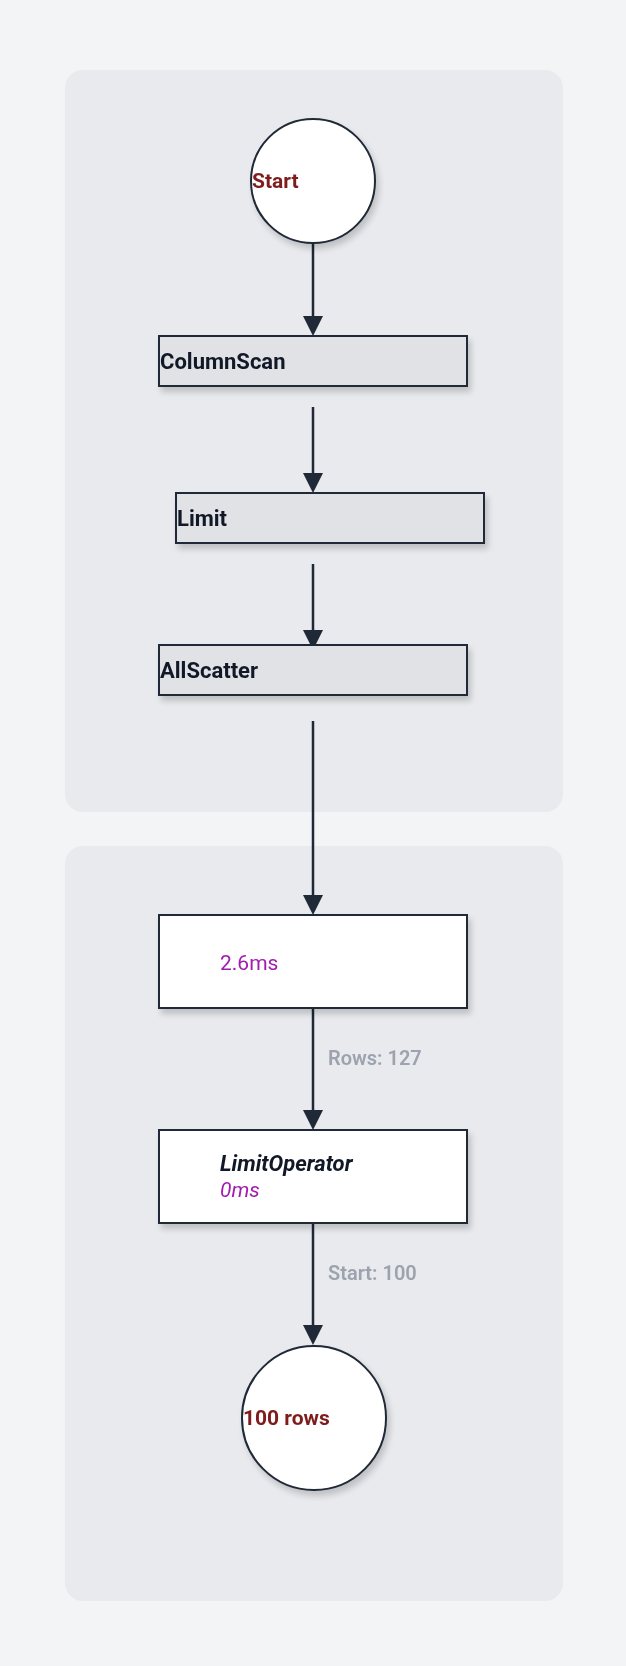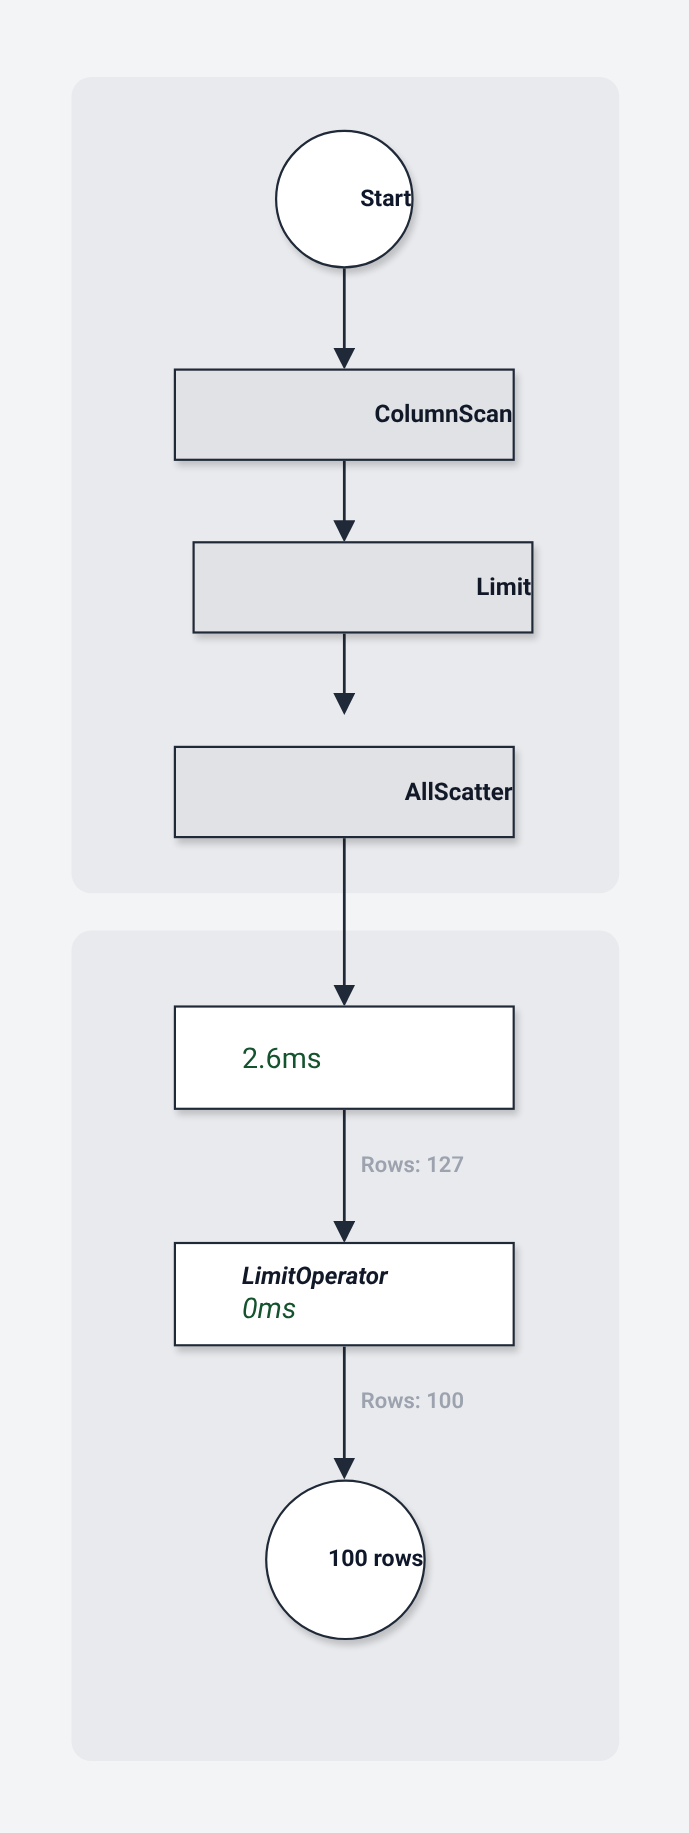--- a/index.html
+++ b/index.html
@@ -29,44 +29,44 @@
   }
   .circle {
     position: absolute;
     width: 126px;
     height: 126px;
     border-radius: 50%;
     background: #fff;
     border: 2px solid #1f2937;
     display: flex;
     align-items: center;
-    justify-content: flex-end;
+    justify-content: flex-start;
     font-weight: 700;
     font-size: 21px;
-    color: #0f172a;
+    color: #7f1d1d;
     box-shadow: 3px 5px 6px rgba(0,0,0,0.18);
     text-align: center;
   }
   .box {
     position: absolute;
     width: 310px;
-    height: 84px;
+    height: 52px;
     border: 2px solid #1f2937;
     display: flex;
     align-items: center;
-    justify-content: flex-end;
+    justify-content: flex-start;
     font-weight: 700;
     font-size: 22px;
     color: #111827;
     box-shadow: 3px 5px 6px rgba(0,0,0,0.18);
   }
   .box-grey { background: #e1e2e6; }
   .box-white { background: #fff; height: 95px; flex-direction: column; align-items: flex-start; padding-left: 60px; justify-content: center; }
   .box-white .title { font-weight: 700; font-size: 22px; color:#111827; }
-  .box-white .sub { font-weight: 400; font-size: 26px; color:#14532d; margin-top:2px; }
+  .box-white .sub { font-weight: 400; font-size: 21px; color:#a21caf; margin-top:2px; }
   .edge-label {
     position: absolute;
     font-size: 20px;
     font-weight: 600;
     color: #9ca3af;
     text-align: center;
   }
   svg.arrows {
     position: absolute;
     left: 0; top: 0;
@@ -99,32 +99,32 @@
 </div>
 
 <div class="box box-grey" style="left:158px; top:335px;">
   <span>ColumnScan</span>
 </div>
 
 <div class="box box-grey" style="left:175px; top:492px;">
   <span>Limit</span>
 </div>
 
-<div class="box box-grey" style="left:158px; top:678px;">
+<div class="box box-grey" style="left:158px; top:644px;">
   <span>AllScatter</span>
 </div>
 
 <div class="box box-white" style="left:158px; top:914px;">
   <div class="sub">2.6ms</div>
 </div>
 
 <div class="edge-label" style="left:328px; top:1046px;">Rows: 127</div>
 
 <div class="box box-white" style="left:158px; top:1129px;font-style:italic;">
   <div class="title">LimitOperator</div>
   <div class="sub">0ms</div>
 </div>
 
-<div class="edge-label" style="left:328px; top:1261px;">Rows: 100</div>
+<div class="edge-label" style="left:328px; top:1261px;">Start: 100</div>
 
 <div class="circle" style="left:241px; top:1345px; width:146px; height:146px;">
   <span>100 rows</span>
 </div>
 
 </body></html>

